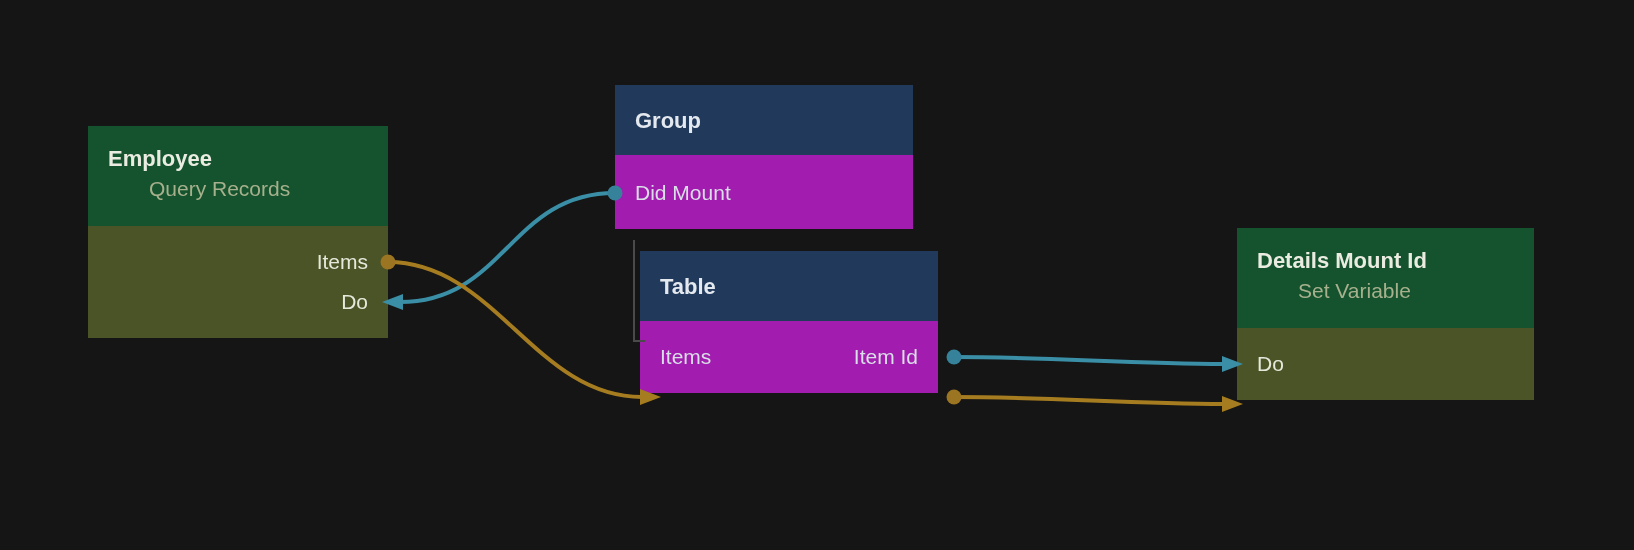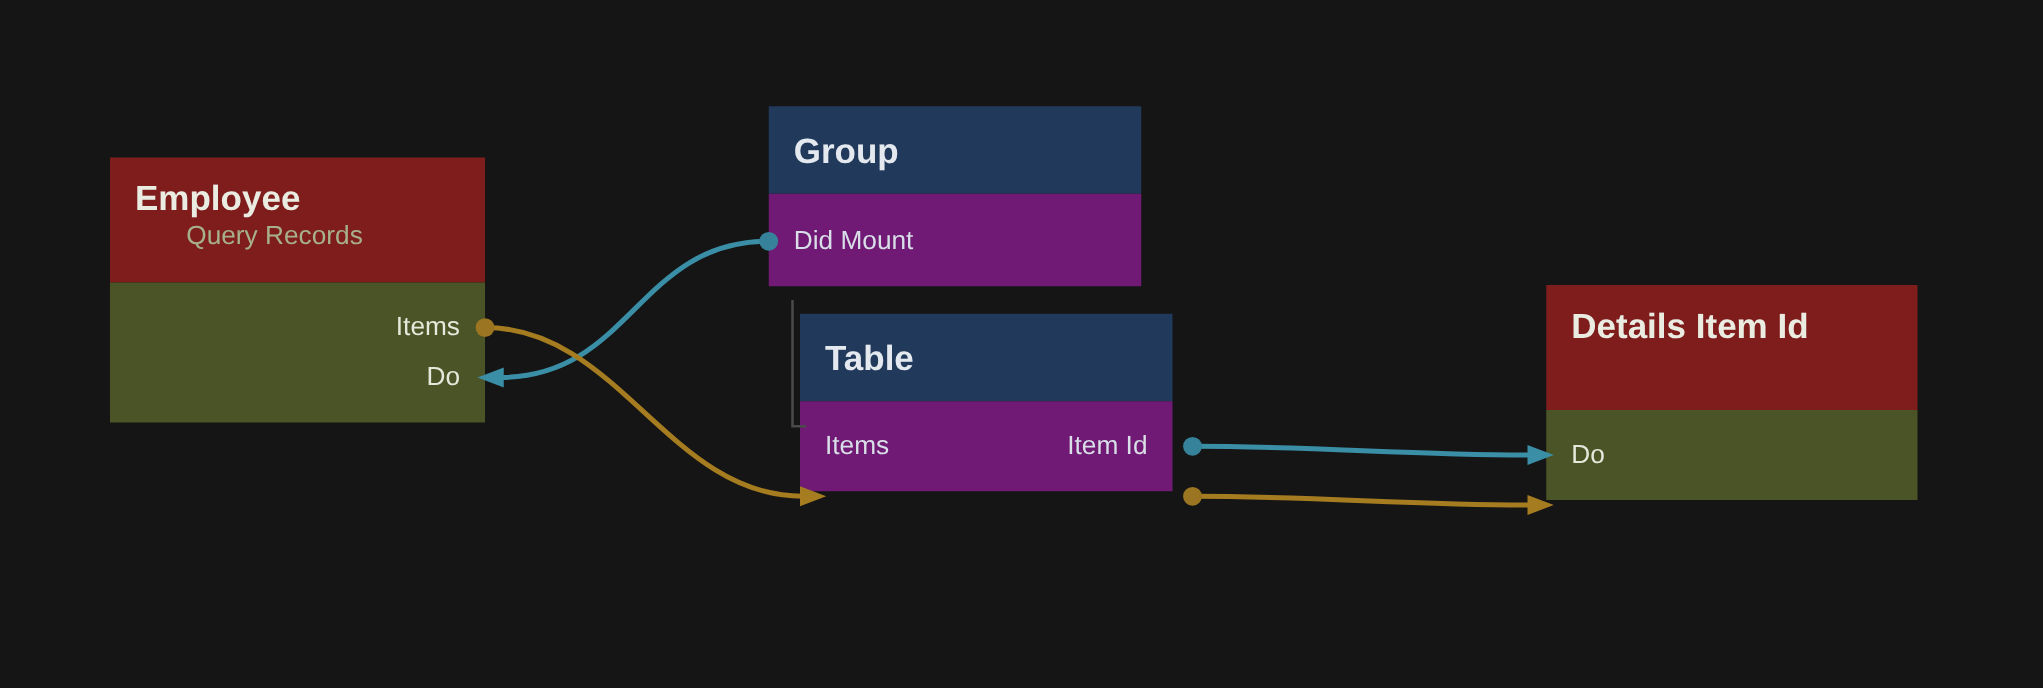--- a/index.html
+++ b/index.html
@@ -25,21 +25,21 @@
   }
   .node {
     position: absolute;
     z-index: 2;
   }
   .node .header {
     box-sizing: border-box;
     padding: 17px 20px 0 20px;
   }
   .node .title {
-    font-size: 28px;
+    font-size: 22px;
     font-weight: bold;
     line-height: 31px;
     color: #EAECE2;
     white-space: nowrap;
   }
   .node .subtitle {
     font-size: 21px;
     line-height: 30px;
     white-space: nowrap;
     margin-left: 41px;
@@ -56,27 +56,27 @@
     box-sizing: border-box;
   }
   .port-row.align-right { justify-content: flex-end; }
   .port-row.align-left  { justify-content: flex-start; }
   .port-row.split       { justify-content: space-between; }
   .port-label {
     font-size: 21px;
     white-space: nowrap;
   }
   
-  .node.green .header { background: #7f1d1d; }
+  .node.green .header { background: #14532d; }
   .node.green .body   { background: #4B5427; }
   .node.green .subtitle   { color: #A7B08D; }
   .node.green .port-label { color: #E5E8DA; }
   
   .node.blue .header { background: #21395A; }
-  .node.blue .body   { background: #701a75; }
+  .node.blue .body   { background: #a21caf; }
   .node.blue .title  { color: #E4E9F0; }
   .node.blue .port-label { color: #D9DFE7; }
 
   
   #node-employee { left: 88px;  top: 126px; width: 300px; }
   #node-employee .header { height: 100px; }
   #node-group    { left: 615px; top: 85px;  width: 298px; }
   #node-group    .header { height: 70px; padding-top: 20px; }
   #node-group    .body   { padding-top: 18px; }
   #node-table    { left: 640px; top: 251px; width: 298px; }
@@ -122,21 +122,22 @@
     <div class="body">
       <div class="port-row split">
         <span class="port-label">Items</span>
         <span class="port-label">Item Id</span>
       </div>
     </div>
   </div>
 
   <div class="node green" id="node-details">
     <div class="header">
-      <div class="title">Details Item Id</div>
+      <div class="title">Details Mount Id</div>
+      <div class="subtitle">Set Variable</div>
     </div>
     <div class="body">
       <div class="port-row align-left">
         <span class="port-label">Do</span>
       </div>
     </div>
   </div>
 
   <svg class="edge-layer" viewBox="0 0 1634 550">
 

